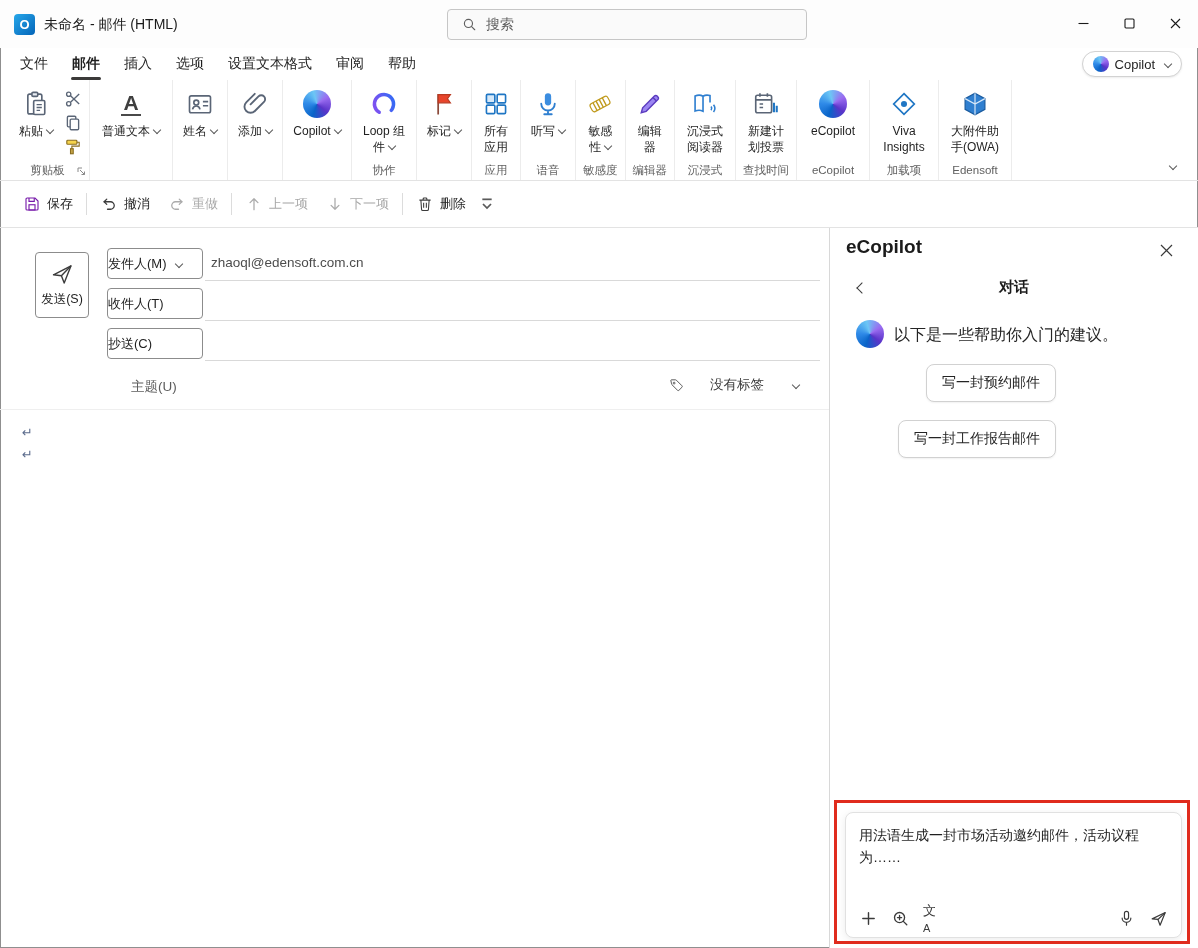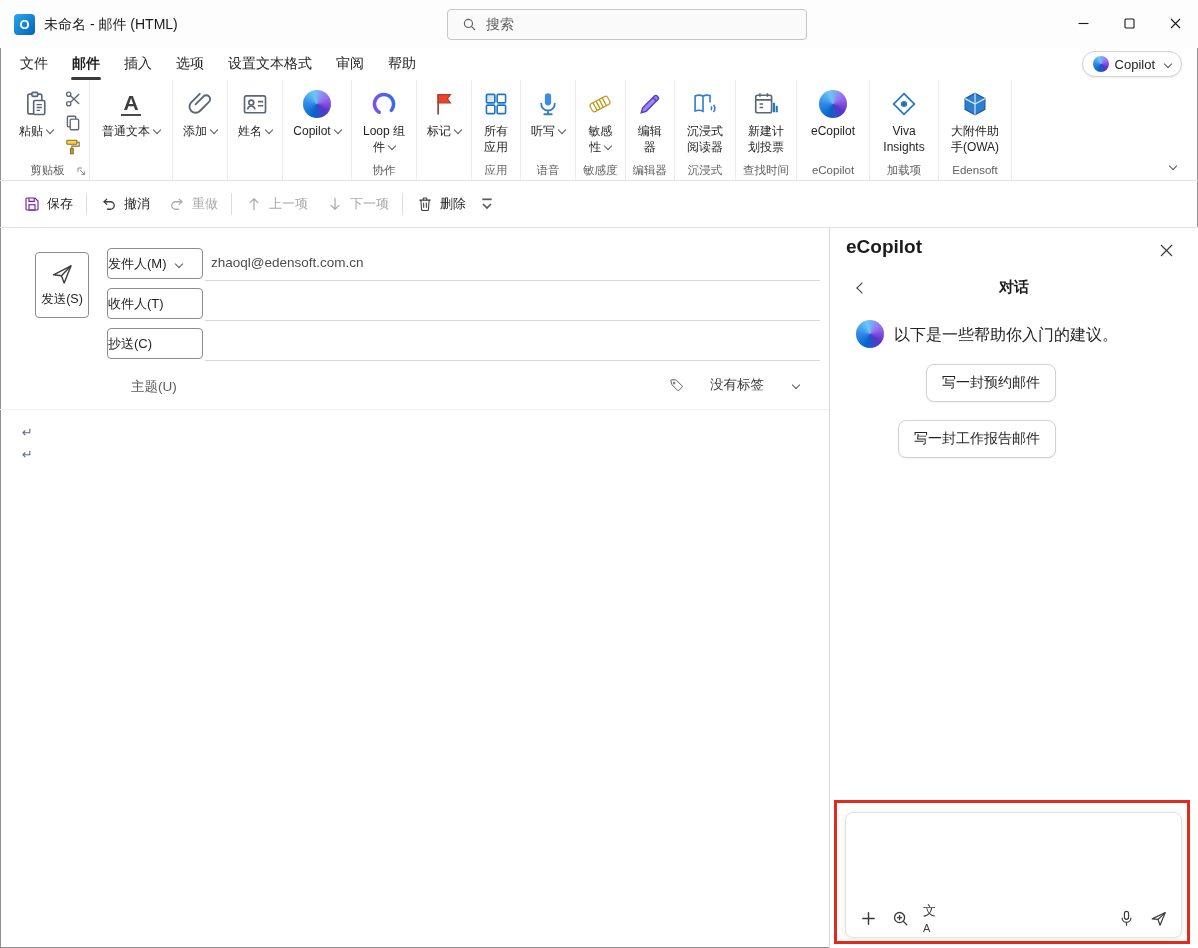--- a/index.html
+++ b/index.html
@@ -212,44 +212,44 @@
             <span class="rtext"><span>普通文本</span><span class="chev"></span></span>
           </div>
         </div>
         <div class="rgl"></div>
       </div>
       <div class="rgroup">
         <div class="rgroup-inner">
           <div class="rbtn" style="width: 40px;">
             <span class="ric">
               <span class="ico" style="width:28px;height:28px">
-                <svg viewBox="0 0 24 24" fill="none" stroke="#5a6576" stroke-width="1.6" stroke-linecap="round">
-                  <path d="M8.2 12.3 l6.8-6.8 a3.3 3.3 0 0 1 4.7 4.7 l-7.8 7.8 a5.2 5.2 0 0 1 -7.4 -7.4 l7.3-7.3"></path>
-                </svg>
-              </span>
-            </span>
-            <span class="rtext"><span>添加</span><span class="chev"></span></span>
-          </div>
-        </div>
-        <div class="rgl"></div>
-      </div>
-      <div class="rgroup">
-        <div class="rgroup-inner">
-          <div class="rbtn" style="width: 40px;">
-            <span class="ric">
-              <span class="ico" style="width:28px;height:28px">
                 <svg viewBox="0 0 24 24" fill="none" stroke="#5a6576" stroke-width="1.4">
                   <rect x="3" y="5" width="18" height="14.5" rx="1.5"></rect>
                   <circle cx="8.8" cy="10.8" r="2.1"></circle>
                   <path d="M5.6 16.6 c0.4-1.9 1.6-2.9 3.2-2.9 s2.8 1 3.2 2.9"></path>
                   <path d="M14.5 10 h4.5 M14.5 13.5 h4.5"></path>
                 </svg>
               </span>
             </span>
             <span class="rtext"><span>姓名</span><span class="chev"></span></span>
+          </div>
+        </div>
+        <div class="rgl"></div>
+      </div>
+      <div class="rgroup">
+        <div class="rgroup-inner">
+          <div class="rbtn" style="width: 40px;">
+            <span class="ric">
+              <span class="ico" style="width:28px;height:28px">
+                <svg viewBox="0 0 24 24" fill="none" stroke="#5a6576" stroke-width="1.6" stroke-linecap="round">
+                  <path d="M8.2 12.3 l6.8-6.8 a3.3 3.3 0 0 1 4.7 4.7 l-7.8 7.8 a5.2 5.2 0 0 1 -7.4 -7.4 l7.3-7.3"></path>
+                </svg>
+              </span>
+            </span>
+            <span class="rtext"><span>添加</span><span class="chev"></span></span>
           </div>
         </div>
         <div class="rgl"></div>
       </div>
       <div class="rgroup">
         <div class="rgroup-inner">
           <div class="rbtn" style="width: 54px;">
             <span class="ric">
               <span class="ico" style="width:28px;height:28px">
                 <span class="orb" style="width:100%;height:100%"></span>
@@ -582,20 +582,21 @@
         <span class="orb" style="width:28px;height:28px"></span>
         <span class="intro-text">以下是一些帮助你入门的建议。</span>
       </div>
 
       <div class="chips" id="chips">
           <button class="chip">写一封预约邮件</button>
           <button class="chip">写一封工作报告邮件</button>
         </div>
 
       <div class="input-card">
+        <div class="input-text">用法语生成一封市场活动邀约邮件，活动议程为……</div>
         <div class="input-icons" id="inputIcons">
             <span class="ico" style="width:19px;height:19px">
               <svg viewBox="0 0 20 20" fill="none" stroke="#3b3b3b" stroke-width="1.5" stroke-linecap="round">
                 <path d="M10 4 v12 M4 10 h12"></path>
               </svg>
             </span>
             <span class="ico" style="width:19px;height:19px">
               <svg viewBox="0 0 20 20" fill="none" stroke="#3b3b3b" stroke-width="1.4" stroke-linecap="round">
                 <circle cx="9" cy="9" r="5.3"></circle>
                 <path d="M13 13 l3.6 3.6"></path>

